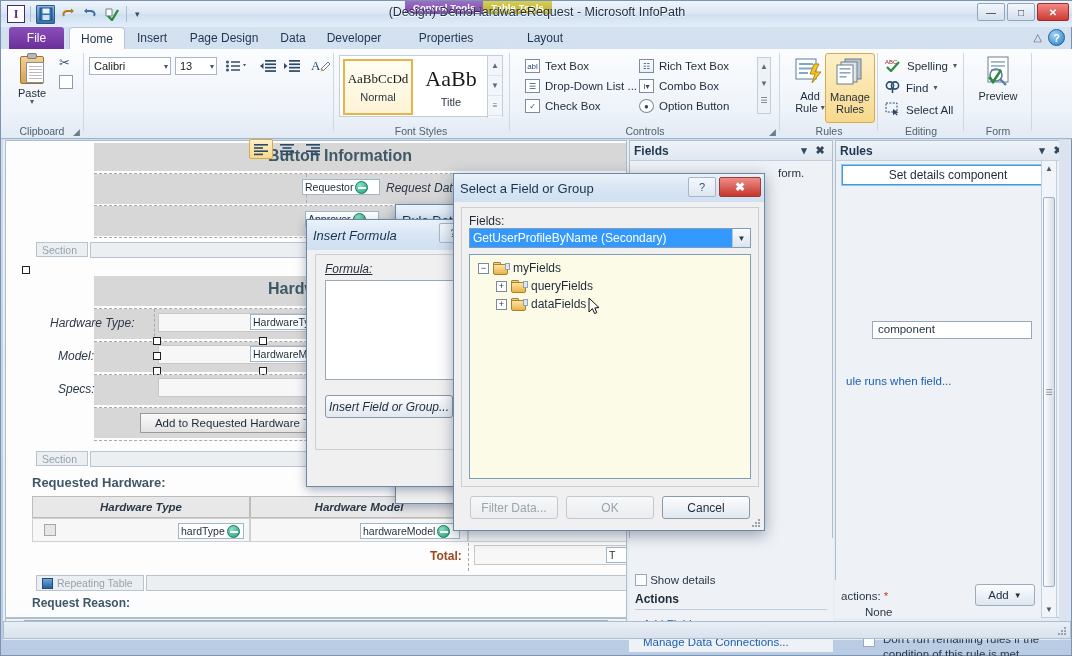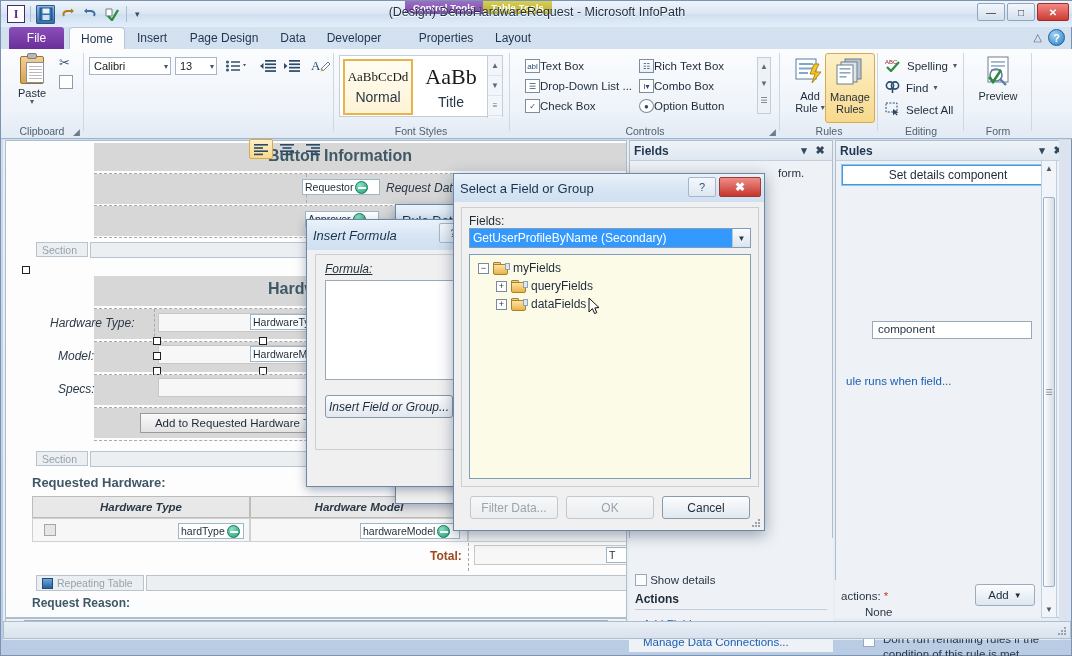--- a/index.html
+++ b/index.html
@@ -96,26 +96,26 @@
              font-size:11px; display:flex;align-items:center; padding-left:4px; }
   .fontbox .dd { position:absolute; right:2px; top:4px; font-size:8px; color:#3f5a73;}
   .sm-btn { position:absolute; border:1px solid transparent; display:flex;align-items:center;justify-content:center; }
 
   
   .gal { position:absolute; border:1px solid #c2cedb; background:#fff; }
   .gal-item { position:absolute; top:3px; width:74px; height:56px; background:#fff;
               display:flex;flex-direction:column;align-items:center;justify-content:center; }
   .gal-item.sel { border:2px solid #e8b44a; background:linear-gradient(180deg,#fffdf3,#fdf3d6); }
   .gal-sample { font-family:"Liberation Serif",serif; }
-  .gal-name { font-size:14px; color:#2a3744; margin-top:4px; }
+  .gal-name { font-size:11px; color:#2a3744; margin-top:4px; }
   .gal-scroll { position:absolute; right:0; top:0; width:15px; height:62px; background:#f2f5f9; border-left:1px solid #c2cedb; }
   .gal-scroll div { height:20px; display:flex;align-items:center;justify-content:center; font-size:8px; color:#5b6b7b; border-bottom:1px solid #dde4ec;}
 
   
-  .ctrl-item { position:absolute; height:18px; display:flex; align-items:center; font-size:11.5px; color:#1f2b38; }
+  .ctrl-item { position:absolute; height:18px; display:flex; align-items:center; gap:5px; font-size:11.5px; color:#1f2b38; }
   .ctrl-ico { width:15px;height:14px; border:1px solid #7d8d9d; background:#fff;
               display:flex;align-items:center;justify-content:center; font-size:8px; color:#2a4a7a; }
   .ctrl-scroll { position:absolute; width:14px; background:#eef2f7; border:1px solid #c2cedb; }
   .ctrl-scroll div{ height:17px; display:flex;align-items:center;justify-content:center;font-size:8px;color:#5b6b7b;}
 
   
   .bigbtn { position:absolute; width:50px; height:70px; top:4px;
             display:flex;flex-direction:column;align-items:center;justify-content:flex-start;
             font-size:11px; color:#1f2b38; text-align:center; line-height:12px; }
   .bigbtn.sel { background:linear-gradient(180deg,#fdf0c8,#f7d98c); border:1px solid #d9ab48; border-radius:3px; }
@@ -306,21 +306,21 @@
     </div>
 
     <div class="tabbar">
       <div class="tab tab-file" style="left:8px;width:55px;">File</div>
       <div class="tab tab-active" style="left:68px;width:56px;">Home</div>
       <div class="tab" style="left:126px;width:50px;">Insert</div>
       <div class="tab" style="left:178px;width:90px;">Page Design</div>
       <div class="tab" style="left:270px;width:44px;">Data</div>
       <div class="tab" style="left:316px;width:74px;">Developer</div>
       <div class="tab" style="left:404px;width:82px;">Properties</div>
-      <div class="tab" style="left:484px;width:56px;">Layout</div>
+      <div class="tab" style="left:516px;width:56px;">Layout</div>
       <div class="help-grp">
         <span class="caret-up">△</span>
         <span class="helpq">?</span>
       </div>
     </div>
 
     <div class="ribbon">
 
       <div class="grp" style="left:0;width:82px;">
         <div class="paste-btn">

